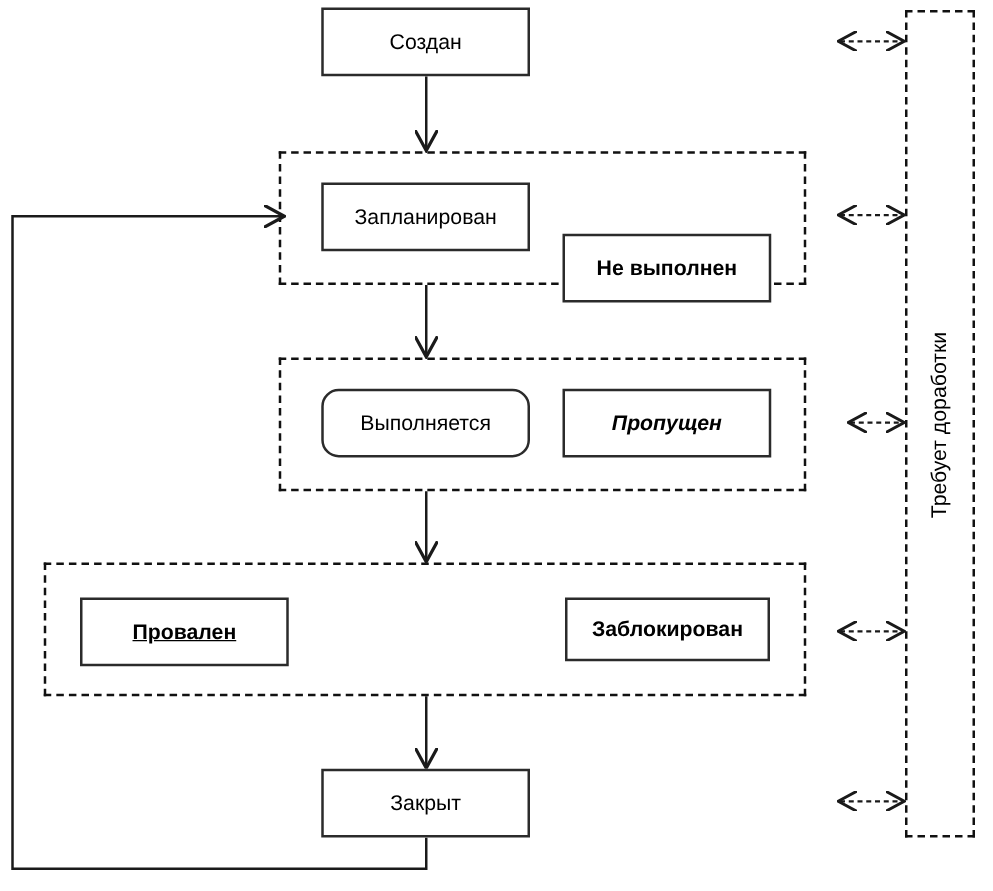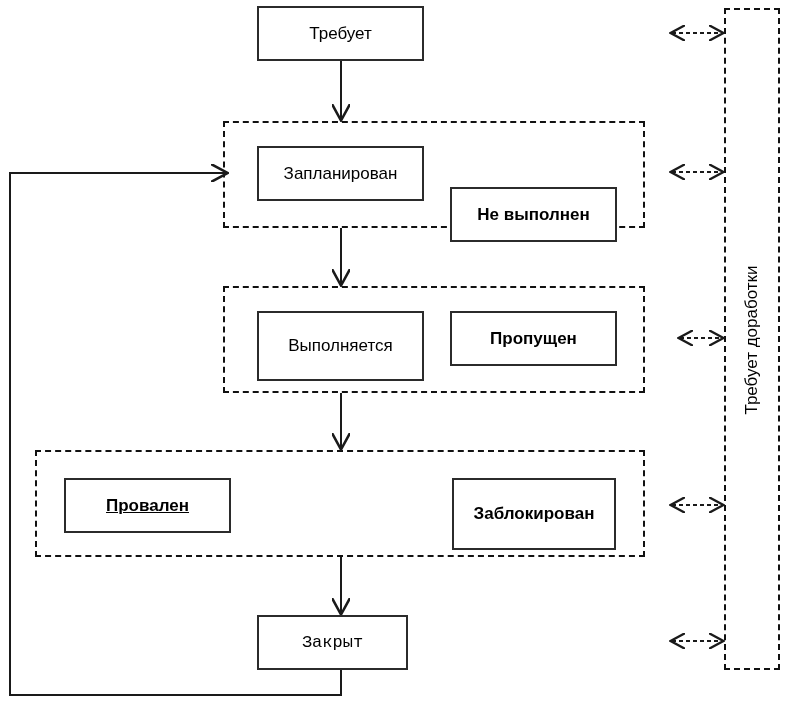--- a/index.html
+++ b/index.html
@@ -102,30 +102,30 @@
 
     <g stroke="#1a1a1a" stroke-width="1.8" fill="none" stroke-dasharray="4 3">
       <line x1="672" y1="33" x2="722" y2="33" marker-start="url(#dashArrowStart)" marker-end="url(#dashArrowEnd)"></line>
       <line x1="672" y1="172" x2="722" y2="172" marker-start="url(#dashArrowStart)" marker-end="url(#dashArrowEnd)"></line>
       <line x1="680" y1="338" x2="722" y2="338" marker-start="url(#dashArrowStart)" marker-end="url(#dashArrowEnd)"></line>
       <line x1="672" y1="505" x2="722" y2="505" marker-start="url(#dashArrowStart)" marker-end="url(#dashArrowEnd)"></line>
       <line x1="672" y1="641" x2="722" y2="641" marker-start="url(#dashArrowStart)" marker-end="url(#dashArrowEnd)"></line>
     </g>
   </svg>
 
-  <div class="node" style="left:257px; top:6px; width:167px; height:55px;">Требует</div>
+  <div class="node" style="left:257px; top:6px; width:167px; height:55px;">Создан</div>
 
   <div class="node" style="left:257px; top:146px; width:167px; height:55px;text-align:center;">Запланирован</div>
 
   <div class="node bold" style="left:450px; top:146px; width:167px; height:55px;margin-top:41px;">Не выполнен</div>
 
-  <div class="node" style="left:257px; top:311px; width:167px; height:70px;">Выполняется</div>
+  <div class="node" style="left:257px; top:311px; width:167px; height:55px;border-radius:14px;">Выполняется</div>
 
-  <div class="node bold" style="left:450px; top:311px; width:167px; height:55px;">Пропущен</div>
+  <div class="node bold" style="left:450px; top:311px; width:167px; height:55px;font-style:italic;">Пропущен</div>
 
   <div class="node bold" style="left:64px; top:478px; width:167px; height:55px;text-decoration:underline;">Провален</div>
 
 
-  <div class="node bold" style="left:452px; top:478px; width:164px; height:72px;">Заблокирован</div>
+  <div class="node bold" style="left:452px; top:478px; width:164px; height:51px;">Заблокирован</div>
 
-  <div class="node" style="left:257px; top:615px; width:151px; height:55px;font-family:Liberation Mono, monospace;">Закрыт</div>
+  <div class="node" style="left:257px; top:615px; width:167px; height:55px;">Закрыт</div>
 
 </div>
 
 </body></html>

